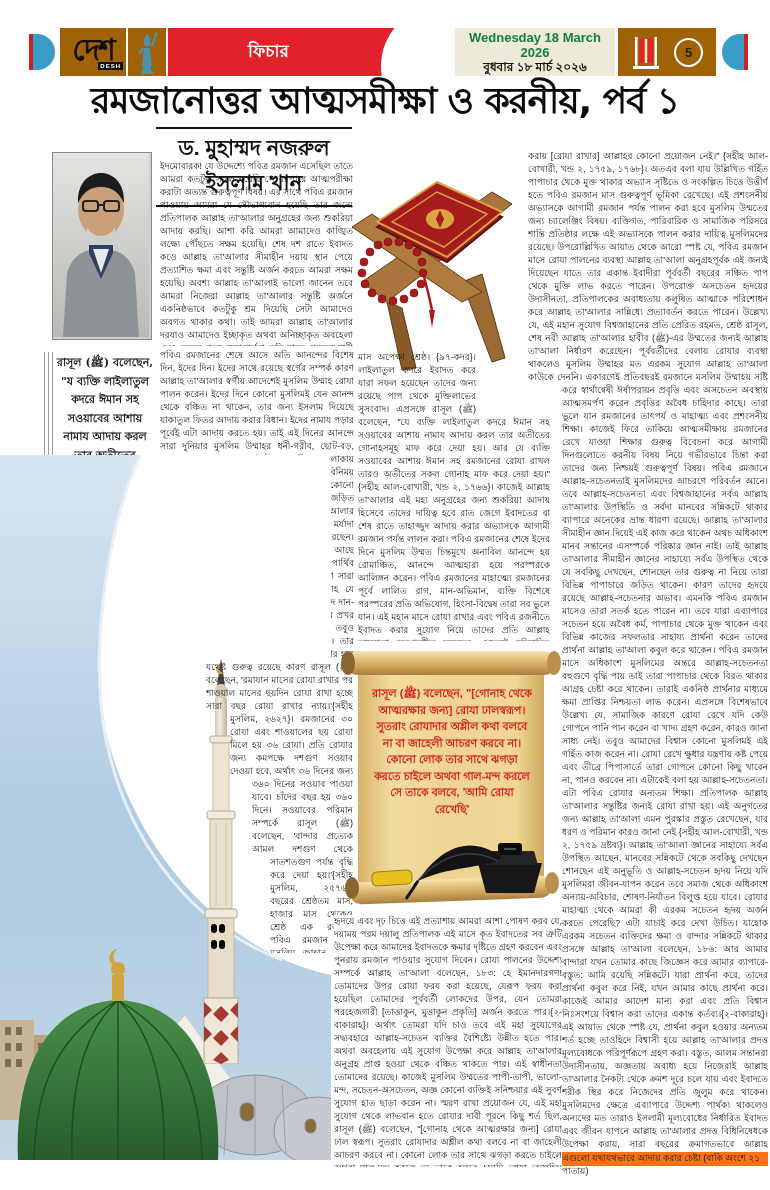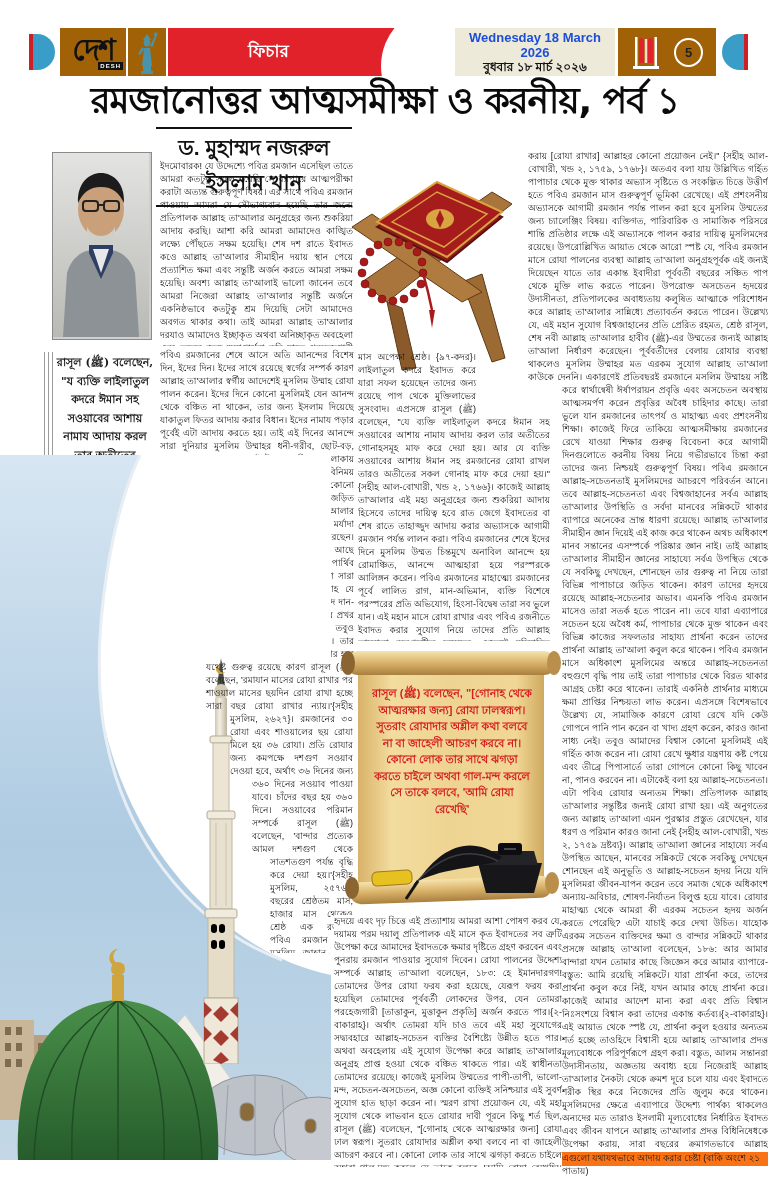--- a/index.html
+++ b/index.html
@@ -10,21 +10,21 @@
   .hdr-box{height:48px;top:28px;}
   .pink{background:#a16207;}
   .logo-bn{font-weight:bold;font-size:30px;line-height:44px;color:#111;text-align:center;letter-spacing:-2px;}
   .logo-chip{position:absolute;right:3px;bottom:6px;background:#111;color:#fff;font-size:6px;padding:1px 2px;letter-spacing:1px;font-weight:bold;}
   .banner{background:#e2222a;overflow:hidden;}
   .banner .curve{position:absolute;right:-46px;top:-22px;width:120px;height:120px;background:#ffffff;border-radius:50%;}
   .banner .curve2{position:absolute;right:-70px;top:-28px;width:120px;height:120px;background:#edead9;border-radius:50%;}
   .section-label{position:absolute;left:0;top:0;width:70%;height:100%;display:flex;align-items:center;justify-content:center;
        color:#ffffff;font-weight:bold;font-size:17px;}
   .datebox{background:#edead9;text-align:center;display:flex;flex-direction:column;justify-content:center;}
-  .date-en{font-weight:bold;font-size:13px;line-height:15px;color:#1d4ed8;}
+  .date-en{font-weight:bold;font-size:13px;line-height:15px;color:#15803d;}
   .date-bn{font-weight:bold;font-size:12px;line-height:14px;color:#111;}
   .pagecircle{width:25px;height:25px;border:2px solid #ffffff;border-radius:50%;color:#222;font-weight:bold;font-size:13px;
        display:flex;align-items:center;justify-content:center;background:transparent;}
   .orn-blue{width:22px;height:36px;background:#3a9dc8;}
   .orn-left{border-radius:0 36px 36px 0;border-right:0;box-shadow:-4px 0 0 0 #cc1f26;}
   .orn-right{border-radius:36px 0 0 36px;box-shadow:4px 0 0 0 #cc1f26;}
   
   .headline{left:10px;top:76px;width:750px;text-align:center;font-size:36px;line-height:50px;font-weight:bold;
         color:#0a0a0a;letter-spacing:-1px;font-family:"DejaVu Sans","Liberation Sans",sans-serif;}
   .author{left:156px;top:127px;width:196px;text-align:center;border-top:2px solid #111;border-bottom:2px solid #111;

